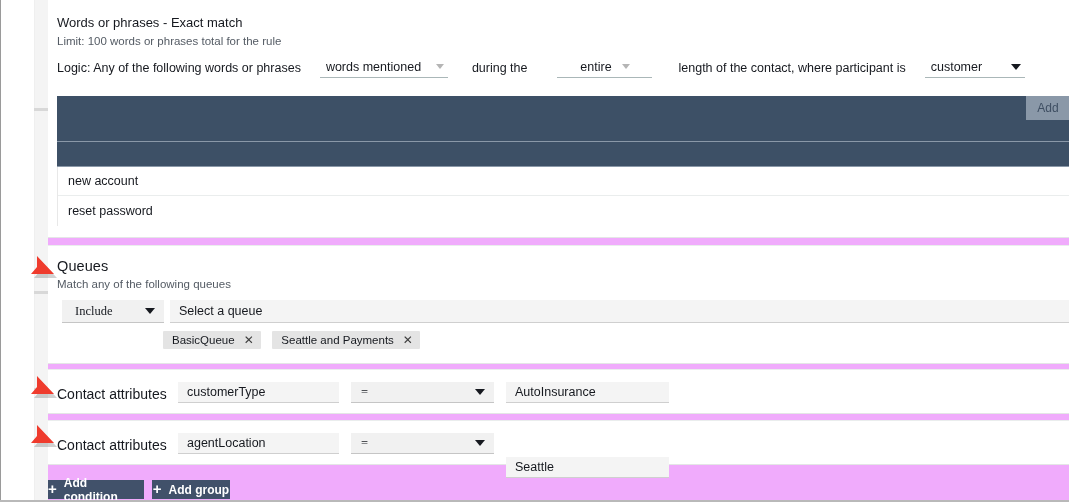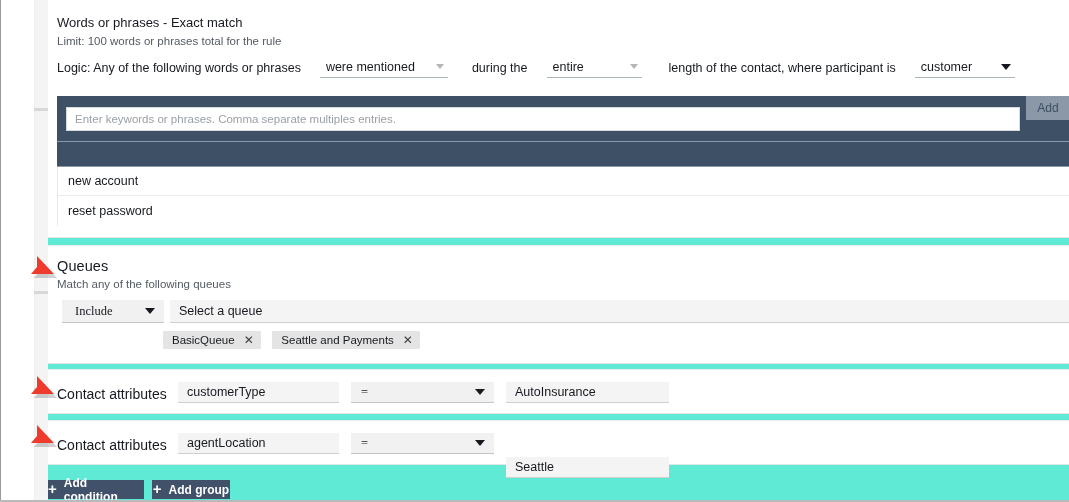--- a/index.html
+++ b/index.html
@@ -51,21 +51,21 @@
     background: #d8d8d8;
   }
 
   
   .content {
     position: absolute;
     left: 48px;
     right: 0px;
     top: 0;
     bottom: 0;
-    background: #5eead4;
+    background: #f0abfc;
   }
   .card {
     position: absolute;
     left: 0px;
     right: 0px;
     background: #ffffff;
     border-top: 1px solid #eaeded;
     border-bottom: 1px solid #e4e6e6;
     box-sizing: border-box;
   }
@@ -277,42 +277,41 @@
 
       <div style="position:absolute; left:9px; top:15px;">Words or phrases - Exact match</div>
 
       <div class="sec-sub" style="position:absolute; left:9px; top:32px;">Limit: 100 words or phrases total for the rule</div>
 
       <div class="logic-row" style="position:absolute; left:9px; top:59px; right:10px;">
 
         <span class="logic-label">Logic: Any of the following words or phrases</span>
 
         <div class="uline-select" style="width:128px; height:19px; margin-left:11px;">
-          <span>were mentioned</span>
+          <span>words mentioned</span>
           <span class="caret-light"></span>
         </div>
 
         <span class="logic-label" style="margin-left:16px;">during the</span>
 
-        <div class="uline-select" style="width:95px; height:19px; margin-left:11px;">
+        <div class="uline-select" style="width:95px; height:19px; margin-left:21px;justify-content:center;">
           <span>entire</span>
           <span class="caret-light"></span>
         </div>
 
         <span class="logic-label" style="margin-left:19px;">length of the contact, where participant is</span>
 
         <div class="uline-select" style="width:100px; height:19px; margin-left:11px;">
           <span>customer</span>
           <span class="caret-dark"></span>
         </div>
       </div>
 
       <div class="kw-panel" style="left:9px; right:-48px; top:96px; height:47px;">
 
-        <div class="kw-input" style="left:9px; top:11px; width:954px; height:24px;">Enter keywords or phrases. Comma separate multiples entries.</div>
 
         <div class="kw-add" style="left:969px; top:0; width:44px; height:24px;">Add</div>
       </div>
 
       <div class="kw-table-head" style="left:9px; right:-48px; top:141px; height:26px;">
         <div class="kw-head-cell-end"></div>
       </div>
 
       <div style="position:absolute; left:9px; right:-48px; top:167px; height:59px; background:#ffffff; border-left:1px solid #e8e8e8; border-right:1px solid #e8e8e8; box-sizing:border-box;">
         <div class="kw-row" style="top:0px; height:29px;">new account</div>

